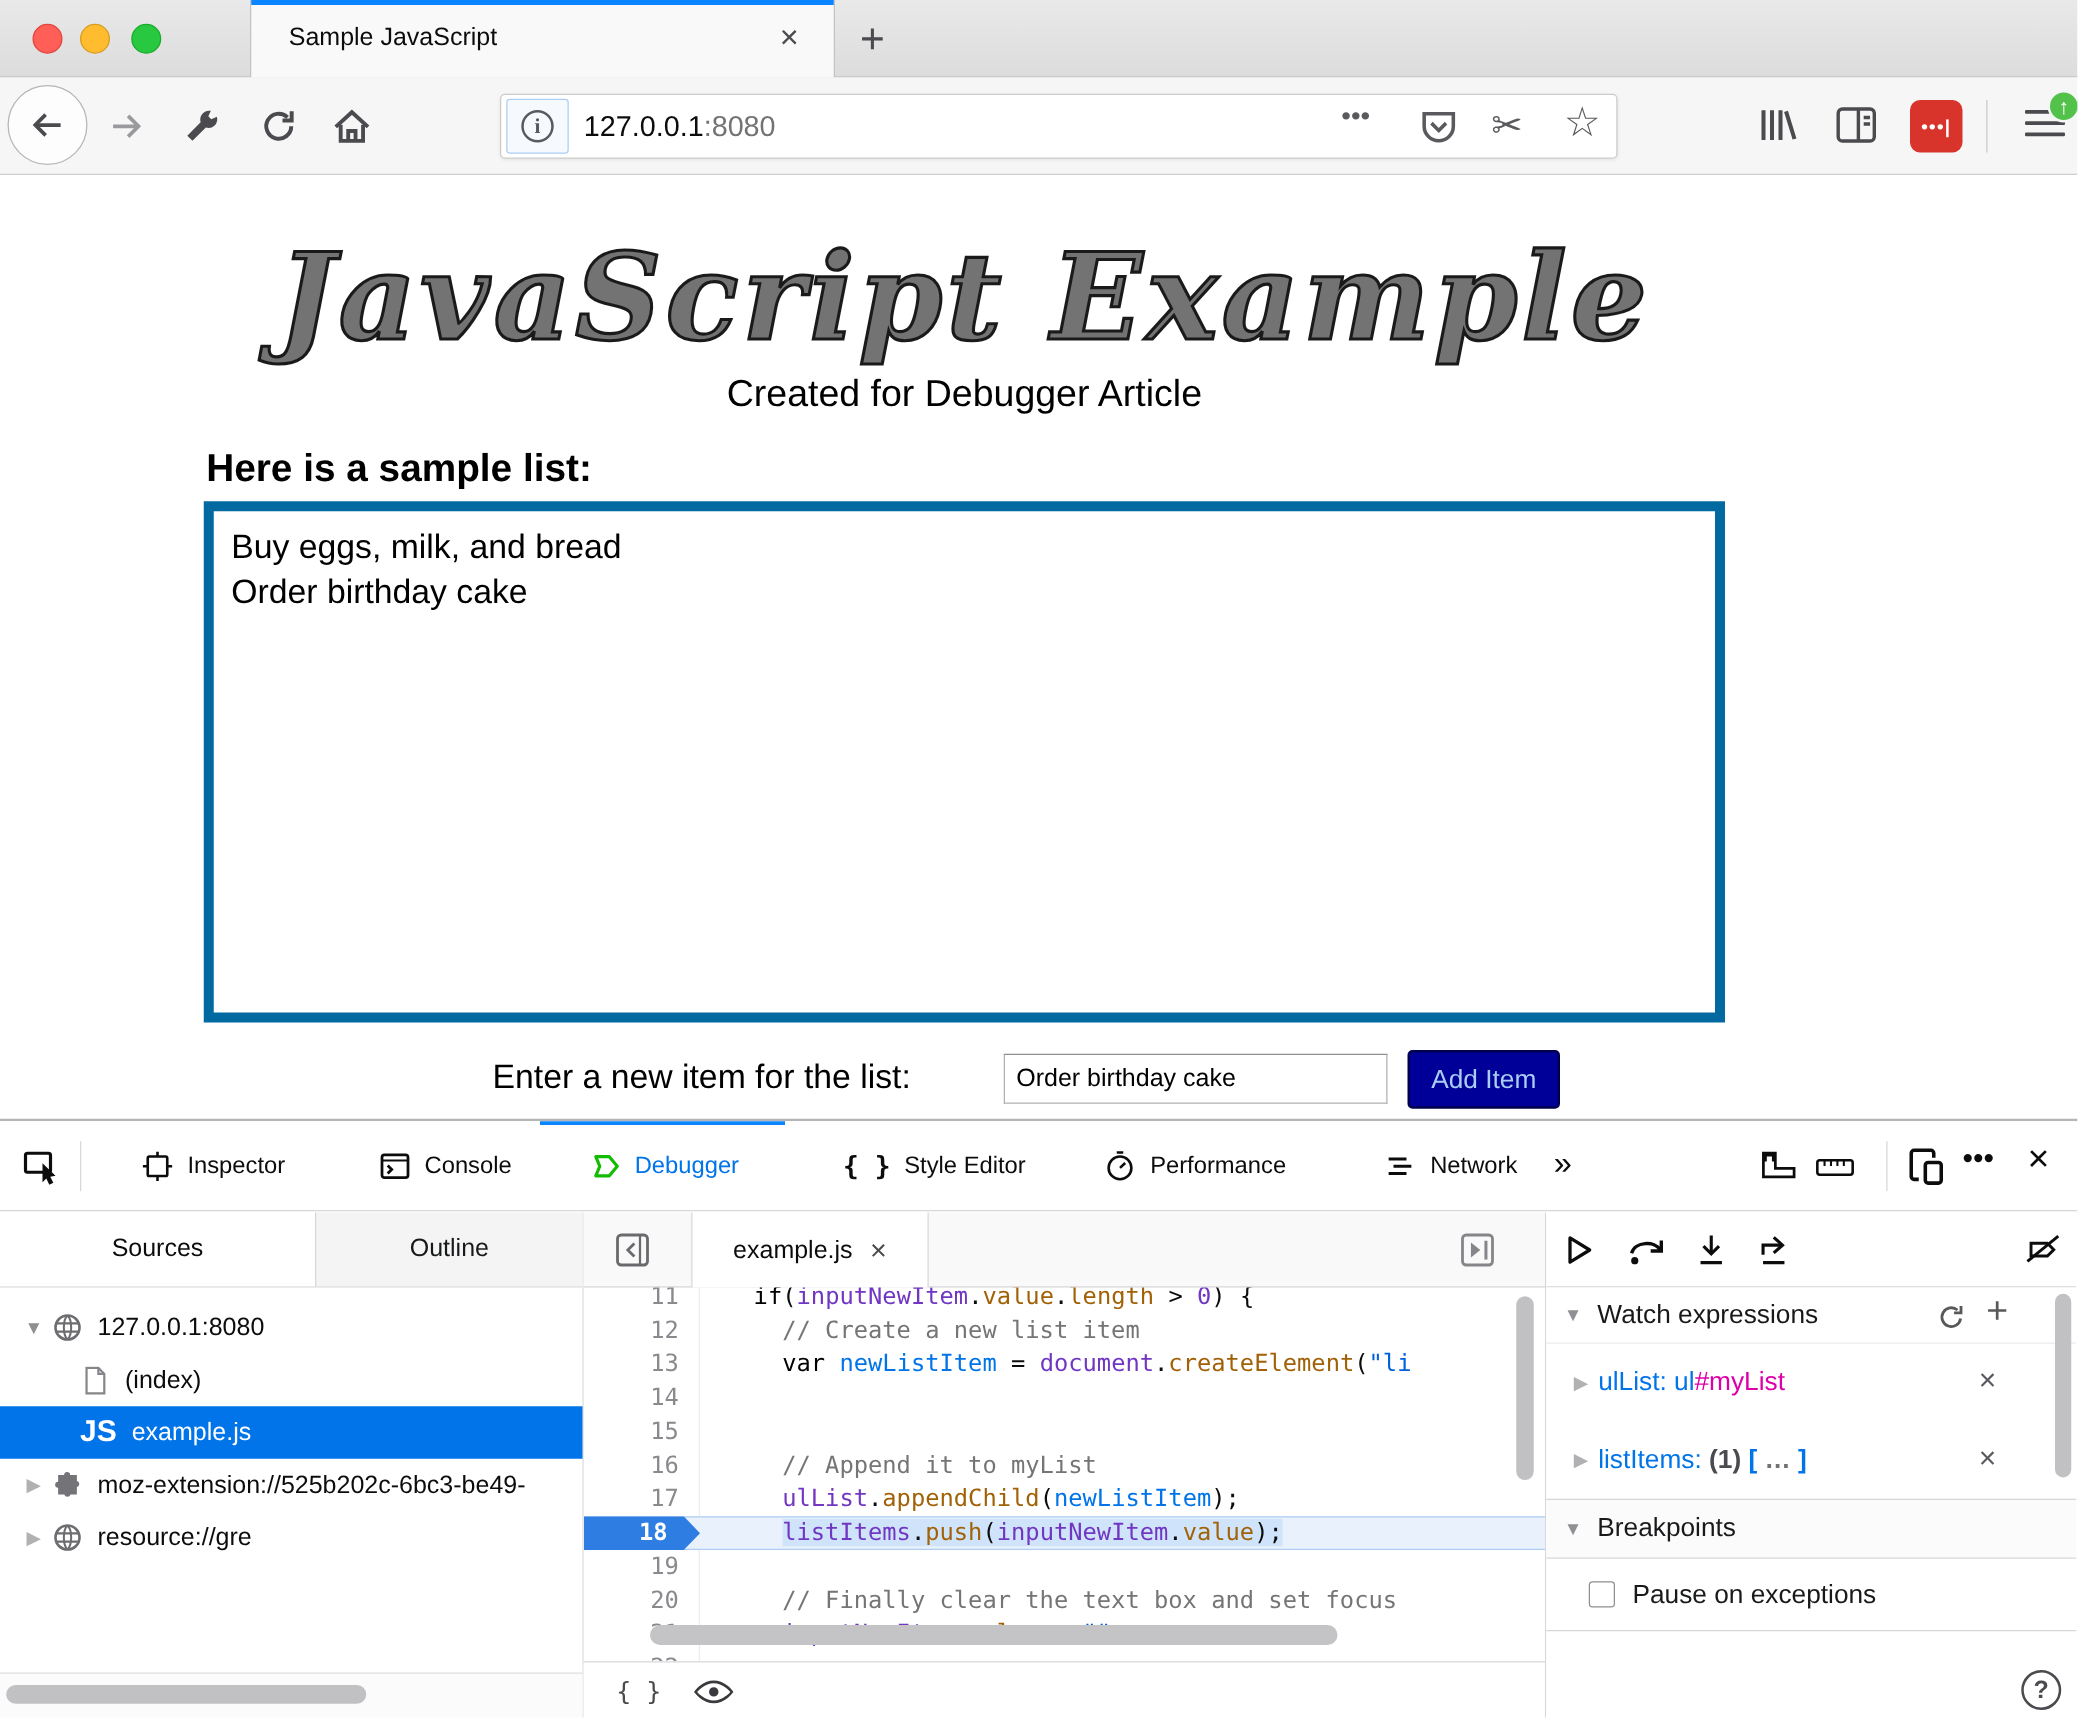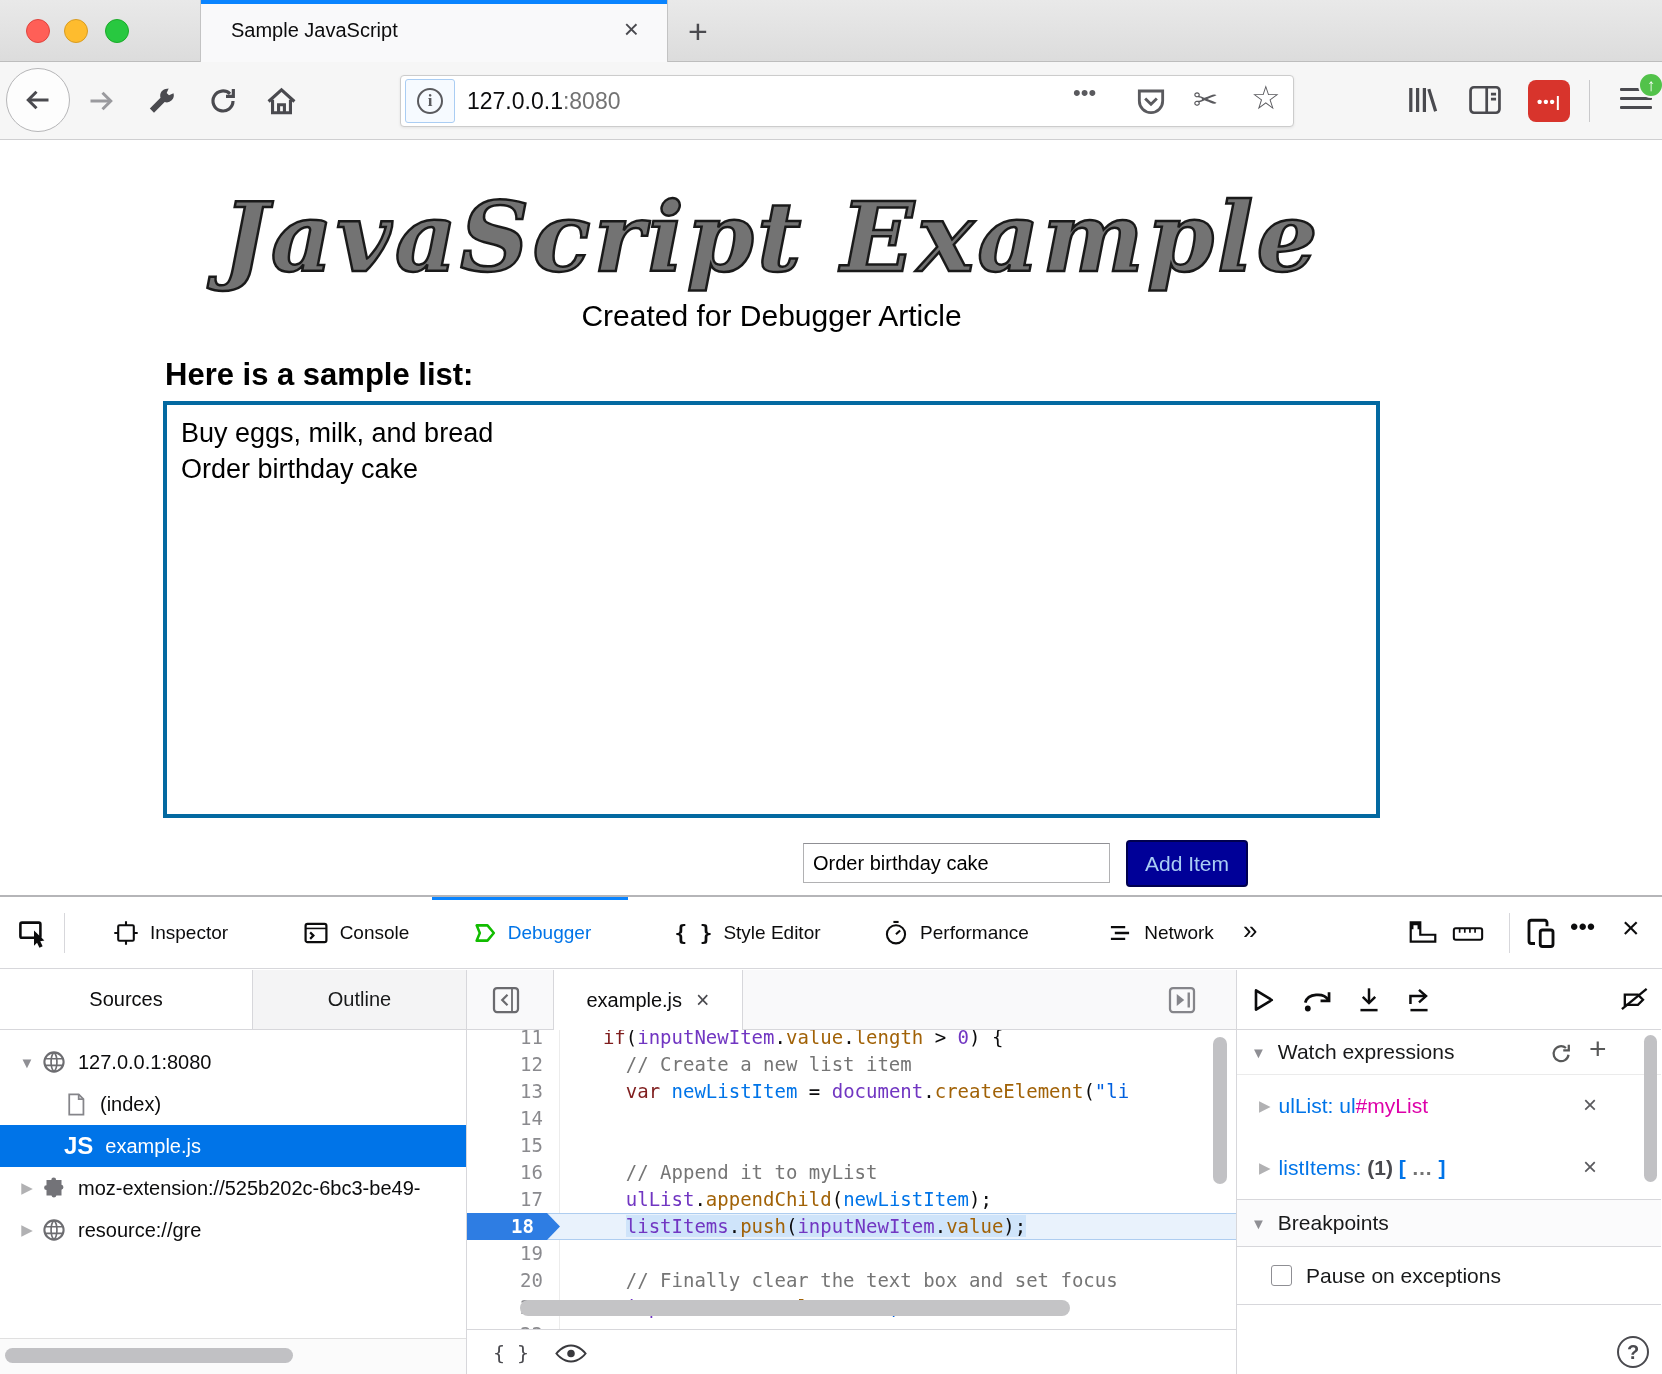--- a/index.html
+++ b/index.html
@@ -35,21 +35,21 @@
   .burger { position:absolute; left:1620px; top:88px; width:32px; }
   .burger div { height:3px; background:#4a4a4f; margin-bottom:6px; border-radius:1px; }
   .burger .b1 { width:20px; } .burger .b2 { width:32px; } .burger .b3 { width:32px; }
   .update-badge { position:absolute; left:1638px; top:72px; width:26px; height:26px; background:#52c24a; border:2px solid #f6f6f6; border-radius:50%; color:#fff; font-size:17px; font-weight:bold; text-align:center; line-height:23px; }
 
   
   .page { position:absolute; left:0; top:141px; width:1662px; height:754px; background:#fff; }
   .hero-title { position:absolute; left:163px; top:40px; width:1217px; text-align:center; font-family:"DejaVu Serif", serif; font-style:italic; font-weight:bold; font-size:96px; letter-spacing:3px; color:#737373; -webkit-text-stroke:2.5px #1a1a1a; }
   .hero-sub { position:absolute; left:163px; top:158px; width:1217px; text-align:center; font-size:30px; color:#000; }
   .list-heading { position:absolute; left:165px; top:216px; font-size:31px; font-weight:bold; color:#000; }
-  .list-box { position:absolute; left:163px; top:260px; width:1217px; height:417px; border:4px solid #0369a1; padding:10px 14px; }
+  .list-box { position:absolute; left:163px; top:260px; width:1217px; height:417px; border:8px solid #0369a1; padding:10px 14px; }
   .list-box div { font-size:27px; color:#000; line-height:36px; }
   .form-row { position:absolute; left:0; top:699px; width:1662px; height:50px; }
   .form-label { position:absolute; left:394px; top:6px; font-size:27px; color:#000; }
   .form-input { position:absolute; left:803px; top:3px; width:307px; height:40px; border:1px solid #b1b1b3; border-top-color:#8f8f94; font-size:20px; padding:0 9px; font-family:"Liberation Sans",sans-serif; color:#000; background:#fff; }
   .add-btn { position:absolute; left:1126px; top:0; height:47px; padding:0 17px; background:#000098; border:2px solid #00004f; border-radius:4px; color:#a9cdf3; font-size:21px; font-family:"Liberation Sans",sans-serif; }
 
   
   .devtools { position:absolute; left:0; top:895px; width:1662px; height:479px; background:#fff; border-top:2px solid #b5b5b8; font-size:19px; }
   .dt-tabbar { position:absolute; left:0; top:0; width:1662px; height:72px; border-bottom:1px solid #d7d7db; background:#fff; }
   .dt-pick { position:absolute; left:18px; top:20px; }
@@ -91,21 +91,21 @@
   .ed-tab-close { color:#4a4a4f; font-size:23px; }
   .ed-outline-ic { position:absolute; left:700px; top:15px; }
   .code-area { position:relative; height:299px; overflow:hidden; font-family:"DejaVu Sans Mono",monospace; font-size:19px; }
   .cl { height:27px; display:flex; align-items:center; }
   .cl:first-child { margin-top:-6px; }
   .gut { width:93px; flex:none; text-align:right; padding-right:16px; color:#8a8a8e; border-right:1px solid #ececec; height:27px; line-height:27px; }
   .cl.paused { background:#e9f2fc; box-shadow:inset 0 1px 0 #aecdf0, inset 0 -1px 0 #aecdf0; }
   .gut.marker { background:#2e7de3; color:#fff; font-weight:bold; border-right:none; clip-path:polygon(0 0, 86% 0, 100% 50%, 86% 100%, 0 100%); padding-right:26px; }
   pre.code { padding-left:20px; white-space:pre; line-height:27px; font-family:inherit; }
   .stmt { background:#cfe4fa; }
-  .tk-kw { color:#7f1d1d; } .tk-var { color:#7136c2; } .tk-prop { color:#a16207; }
+  .tk-kw { color:#000000; } .tk-var { color:#7136c2; } .tk-prop { color:#a16207; }
   .tk-def { color:#0074e8; } .tk-com { color:#757575; } .tk-str { color:#0060df; } .tk-num { color:#7136c2; }
   .ed-vthumb { position:absolute; left:746px; top:7px; width:14px; height:147px; border-radius:7px; background:#c1c1c4; }
   .ed-hthumb { position:absolute; left:53px; top:270px; width:550px; height:16px; border-radius:8px; background:#c4c4c6; }
   .ed-footer { position:absolute; left:0; right:0; bottom:0; height:47px; border-top:1px solid #d7d7db; background:#fff; display:flex; align-items:center; }
   .ed-pretty { margin-left:26px; font-family:"DejaVu Sans Mono",monospace; font-size:20px; color:#4a4a4f; }
   .ed-eye { margin-left:26px; }
 
   
   .rt-panel { position:relative; width:424px; background:#fff; }
   .rt-toolbar { position:relative; height:60px; border-bottom:1px solid #d7d7db; }
@@ -194,20 +194,21 @@
 
 <div class="page">
   <div class="hero-title">JavaScript Example</div>
   <div class="hero-sub">Created for Debugger Article</div>
   <div class="list-heading">Here is a sample list:</div>
   <div class="list-box">
     <div>Buy eggs, milk, and bread</div>
     <div>Order birthday cake</div>
   </div>
   <div class="form-row">
+    <div class="form-label">Enter a new item for the list:</div>
     <input class="form-input" value="Order birthday cake" style="">
     <button class="add-btn">Add Item</button>
   </div>
 </div>
 
 <div class="devtools">
 
   <div class="dt-tabbar">
     <svg class="dt-pick" width="32" height="32" viewBox="0 0 20 20">
         <rect x="1.5" y="3.5" width="12.5" height="9.5" rx="1" fill="none" stroke="#0c0c0d" stroke-width="1.6"></rect>

